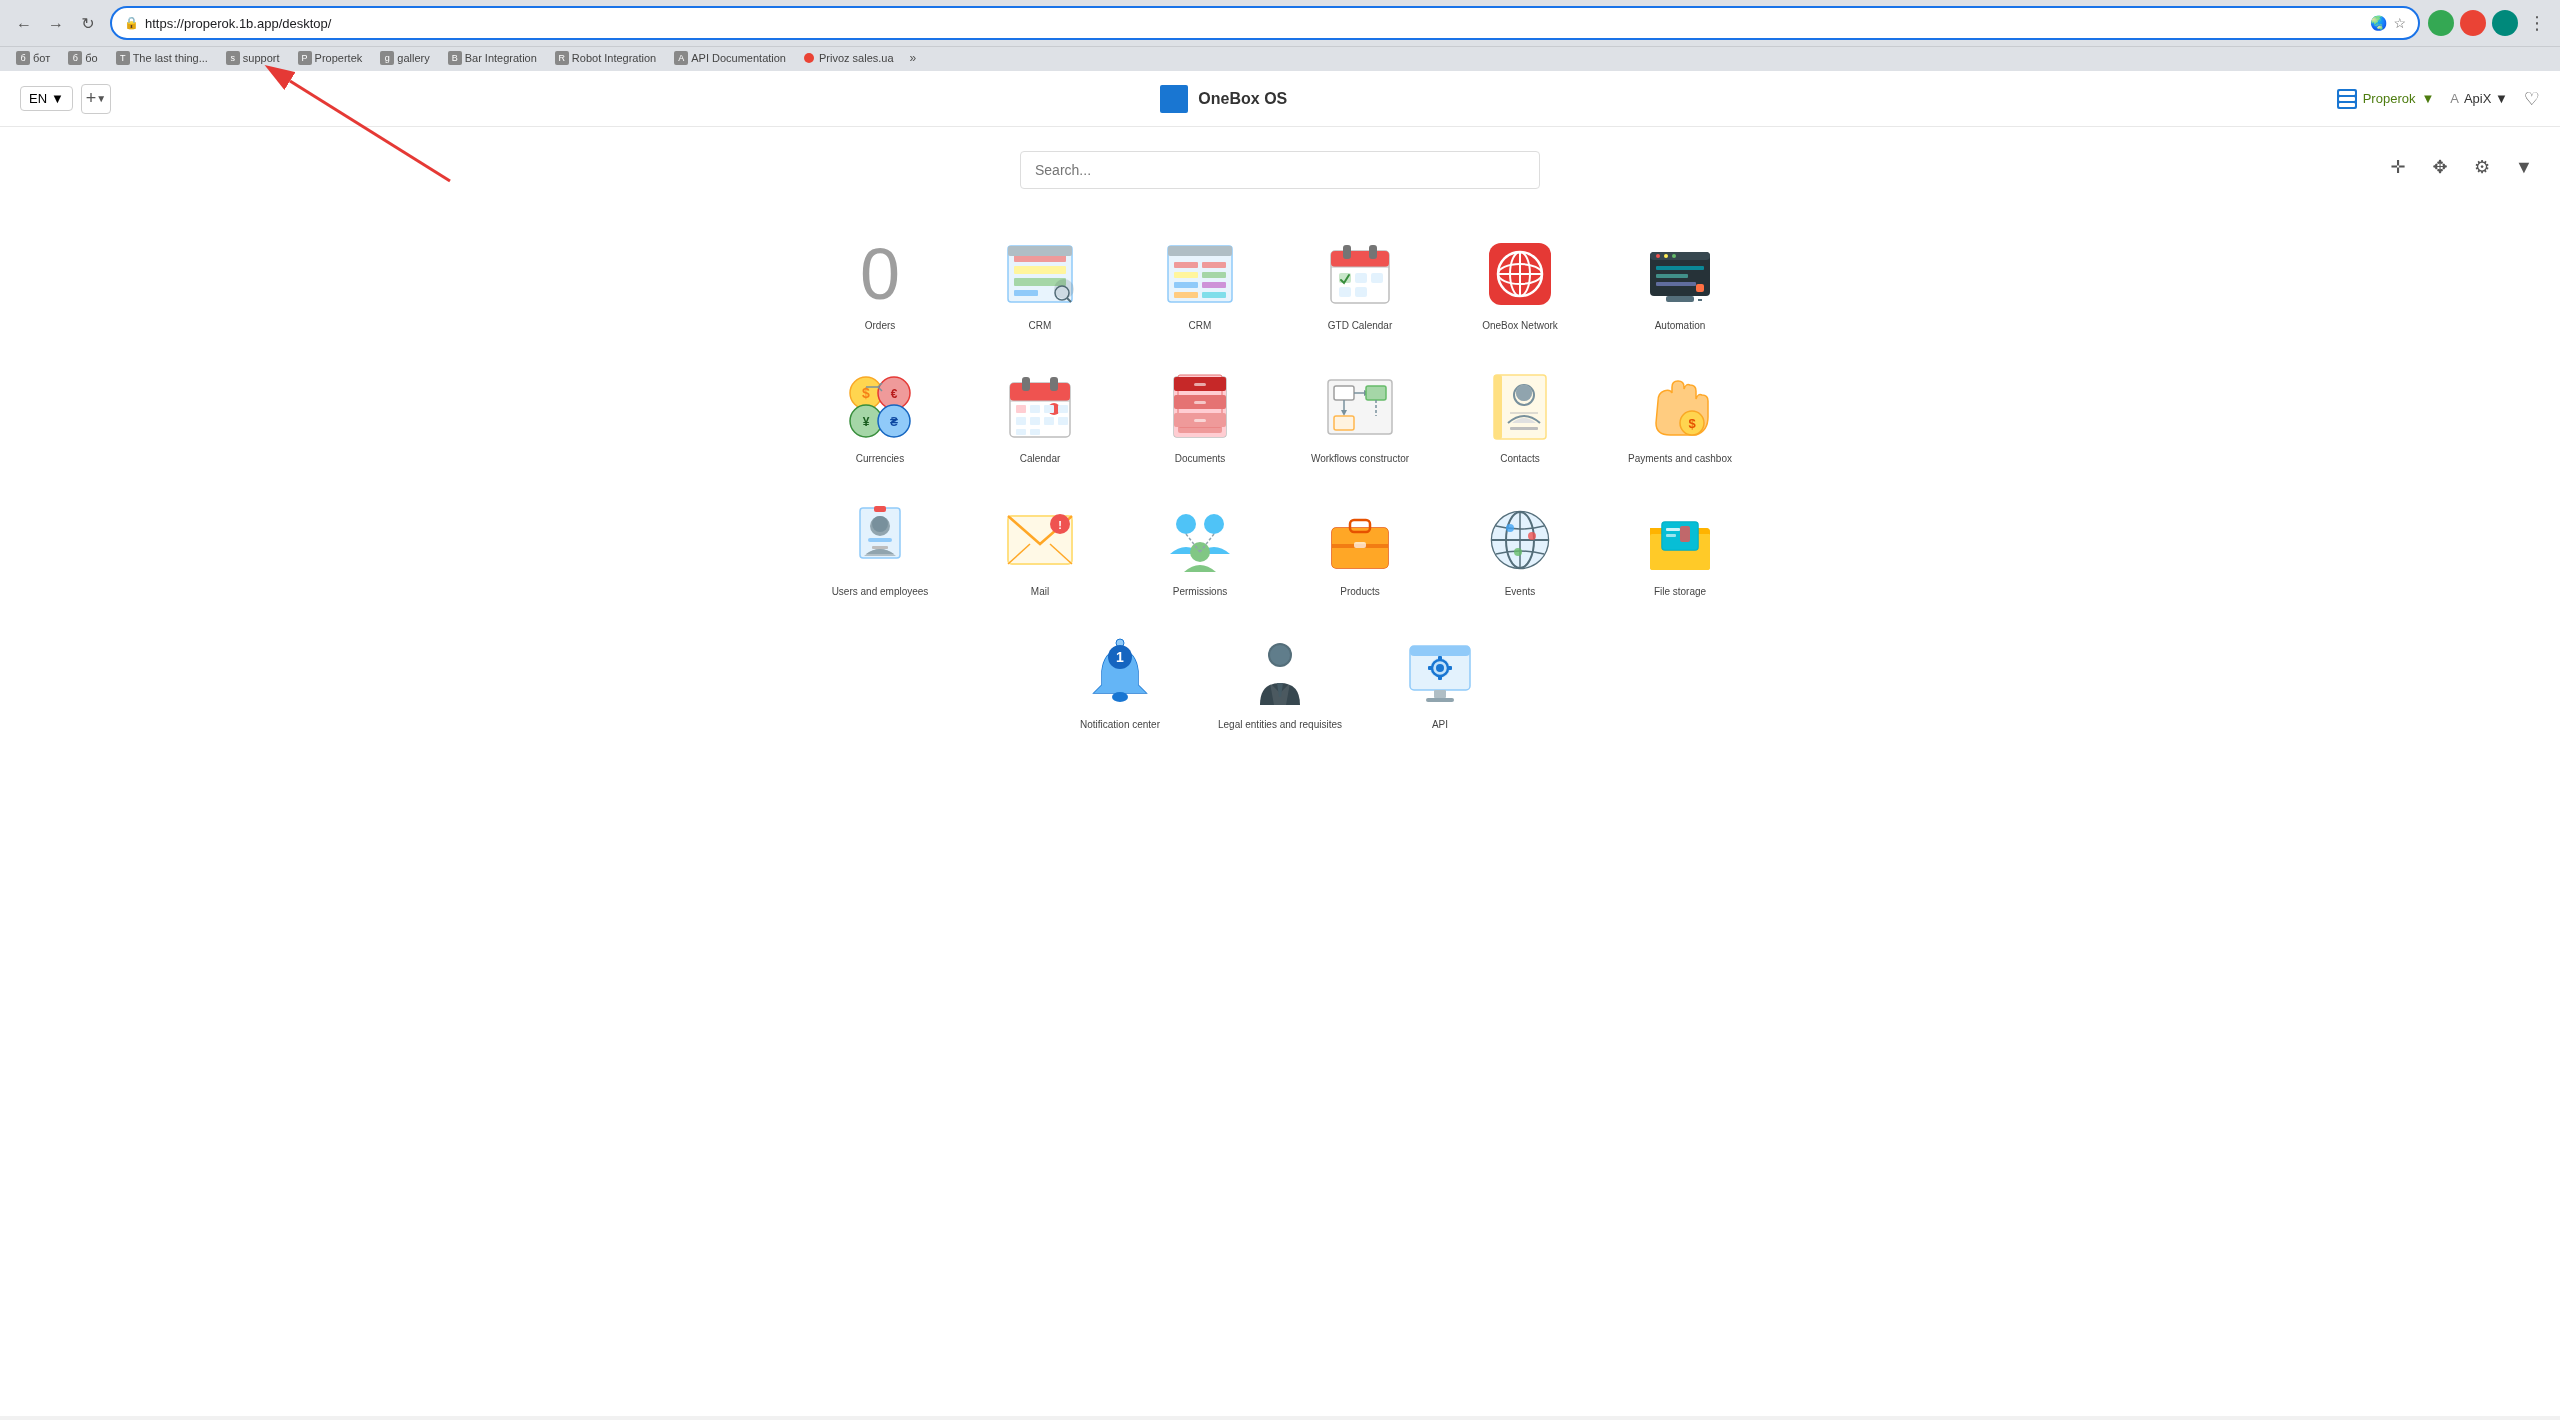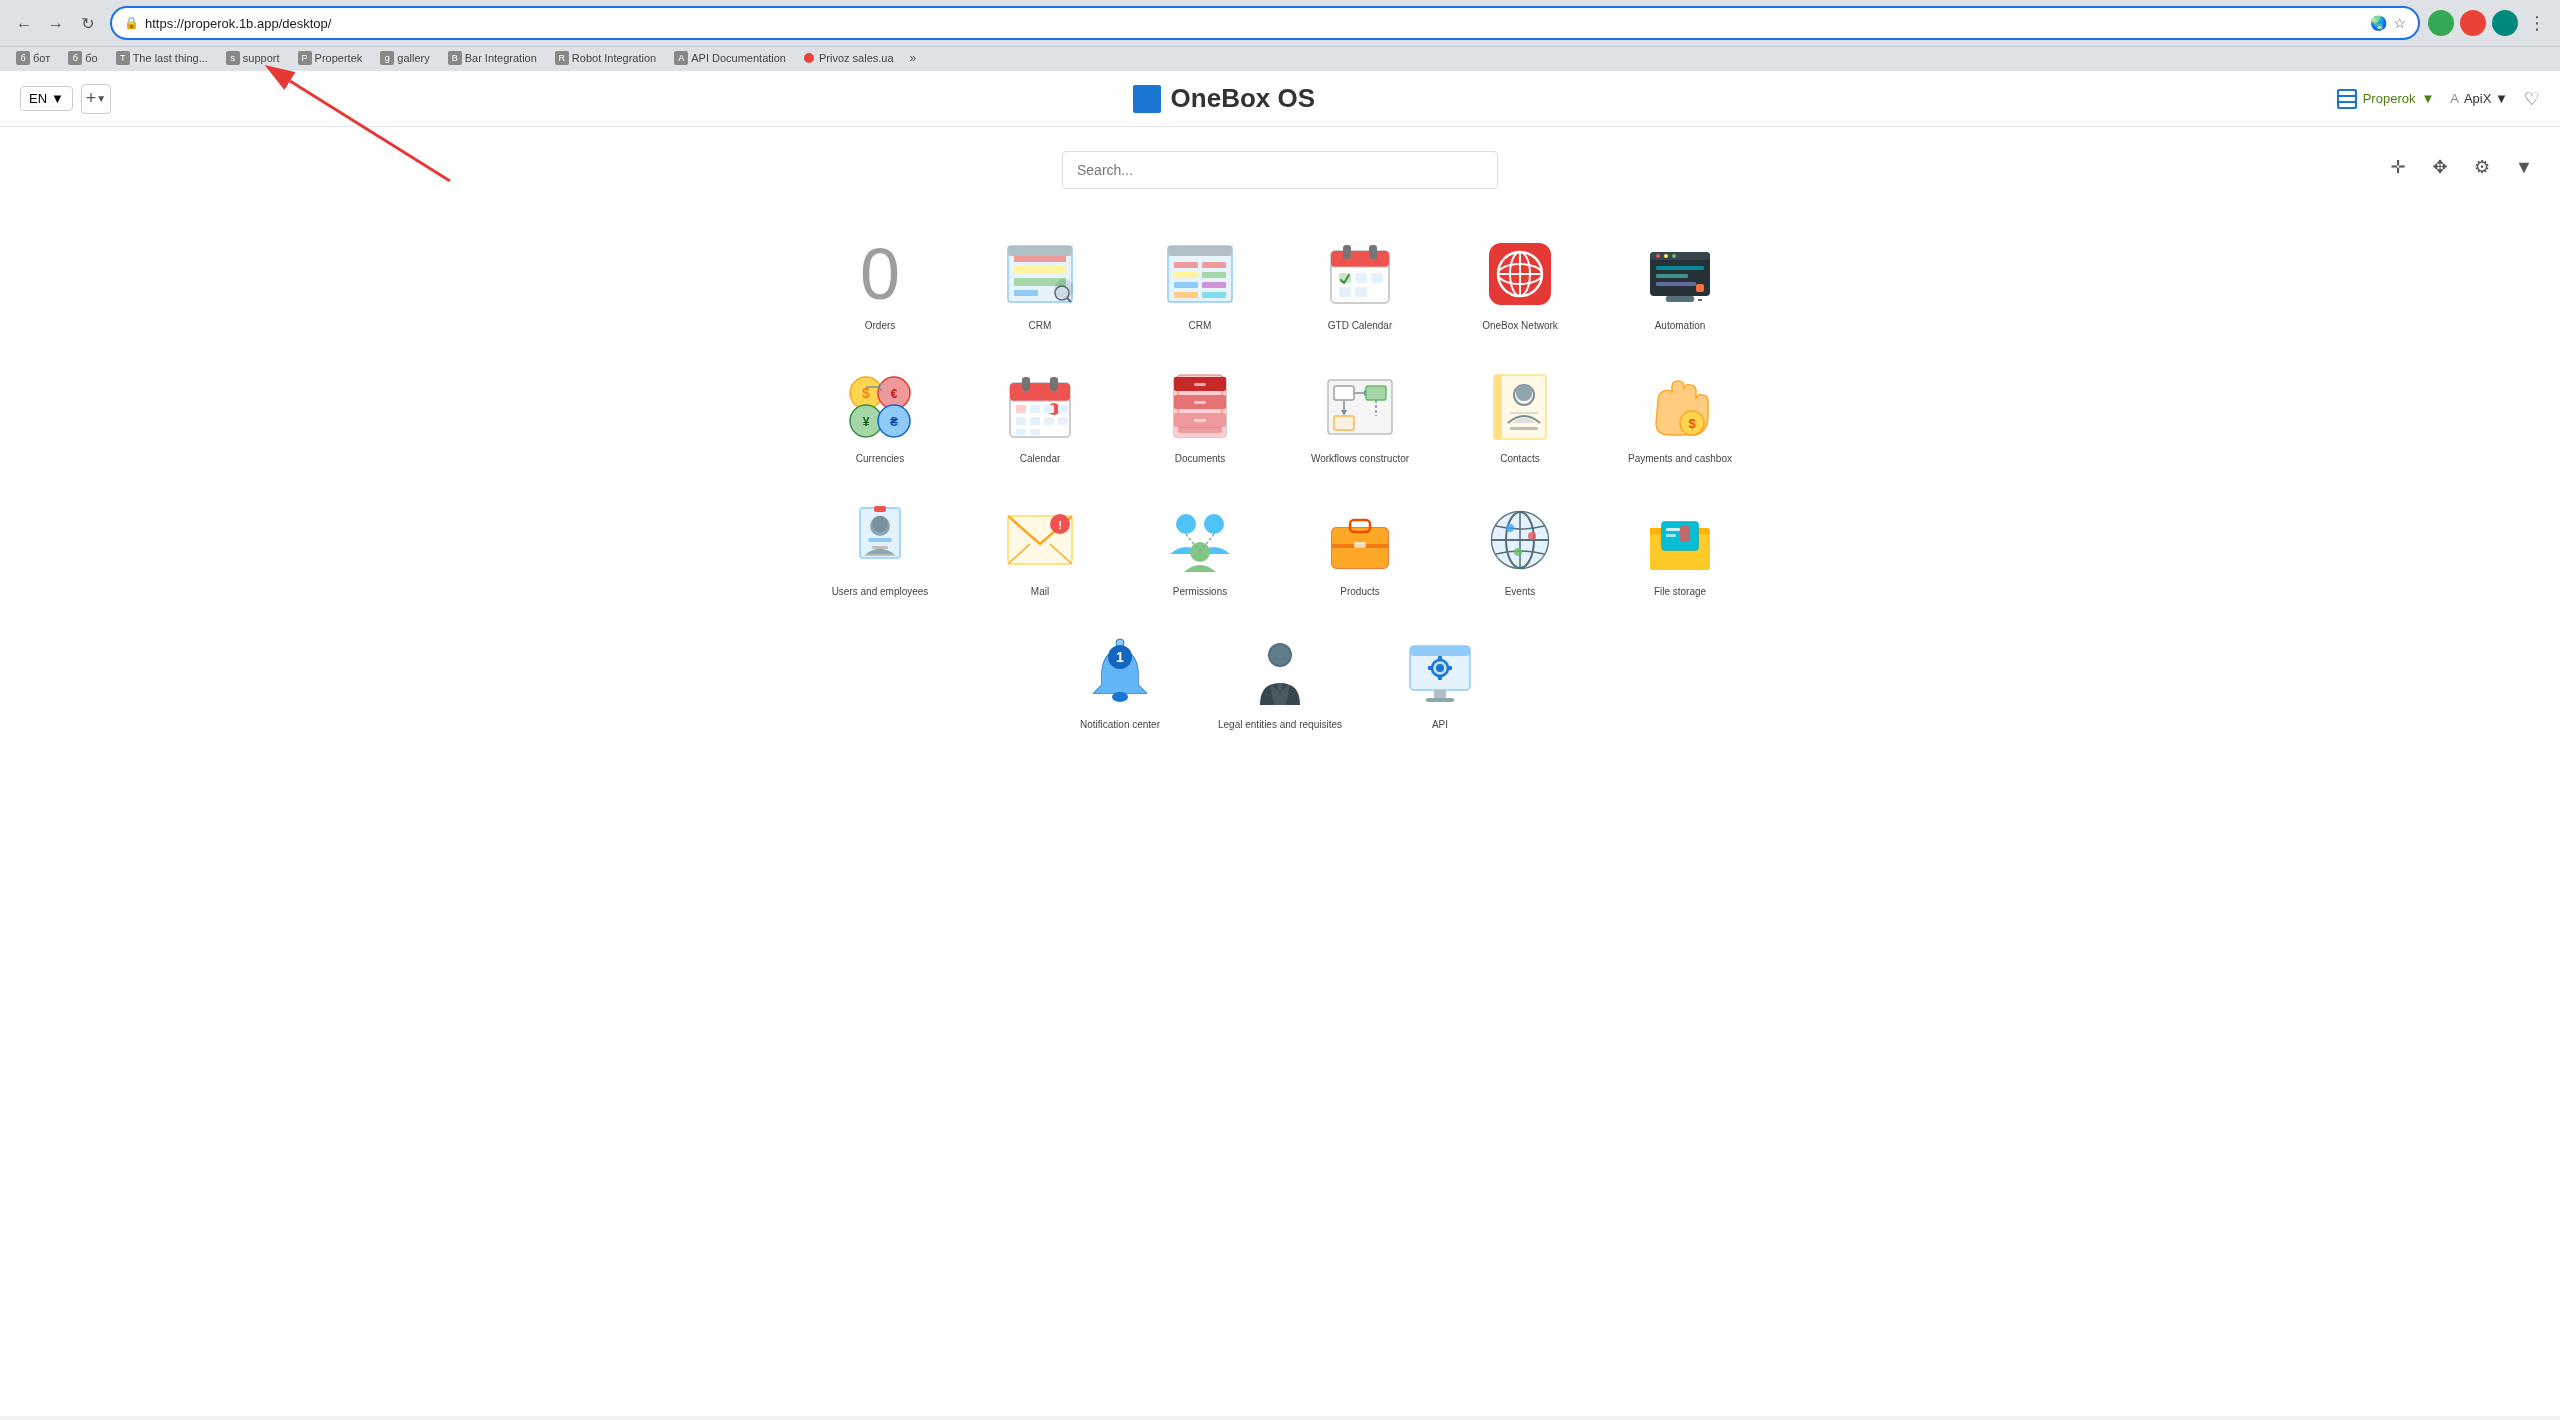--- a/index.html
+++ b/index.html
@@ -190,21 +190,21 @@
       gap: 10px;
     }
     .logo-square {
       width: 28px;
       height: 28px;
       background: #1976d2;
       border-radius: 2px;
       flex-shrink: 0;
     }
     .logo-text {
-      font-size: 26px;
+      font-size: 16px;
       font-weight: bold;
       color: #333;
     }
     .header-right {
       display: flex;
       align-items: center;
       gap: 16px;
     }
     .properok-btn {
       display: flex;
@@ -234,21 +234,21 @@
       color: #555;
     }
 
     
     .search-area {
       display: flex;
       justify-content: center;
       padding: 24px 20px 10px;
     }
     .search-box {
-      width: 436px;
+      width: 520px;
       border: 1px solid #ddd;
       border-radius: 4px;
       padding: 10px 14px;
       font-size: 14px;
       color: #999;
       outline: none;
     }
 
     
     .desktop-controls {

